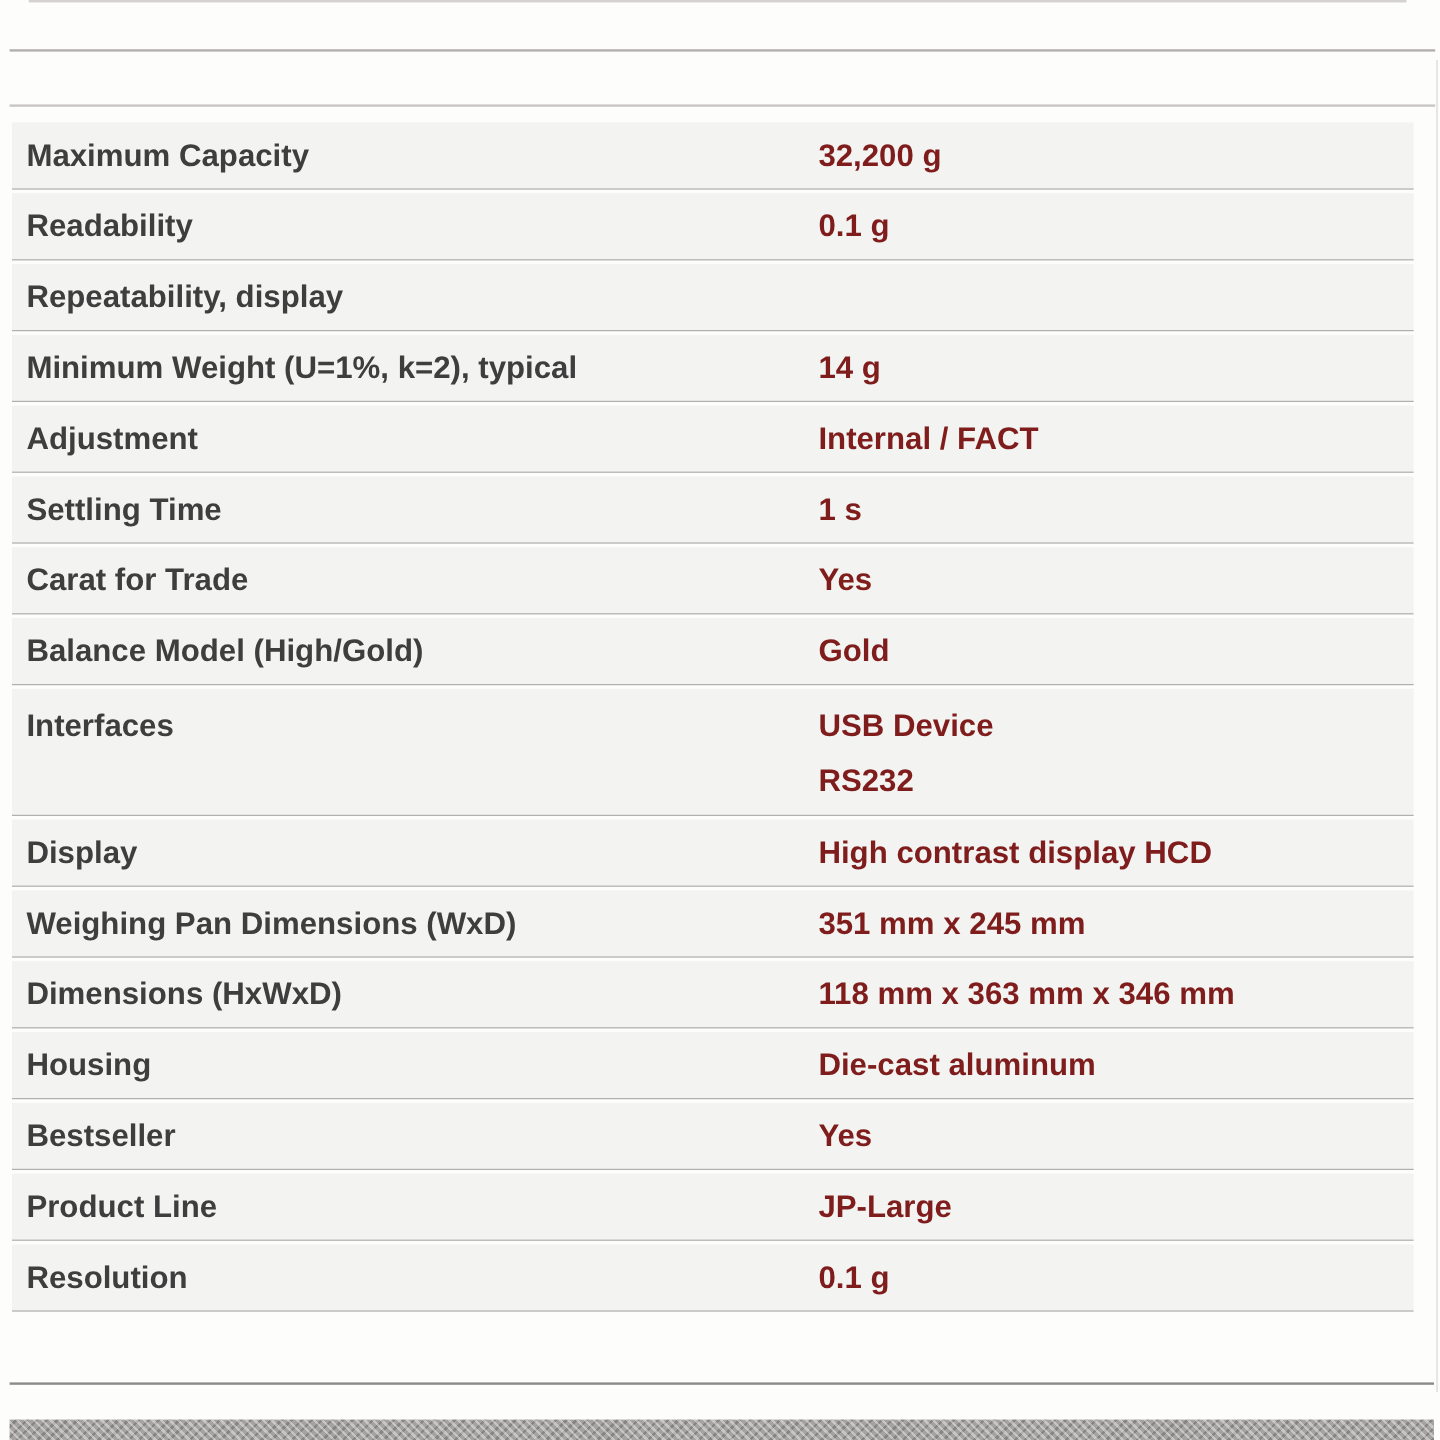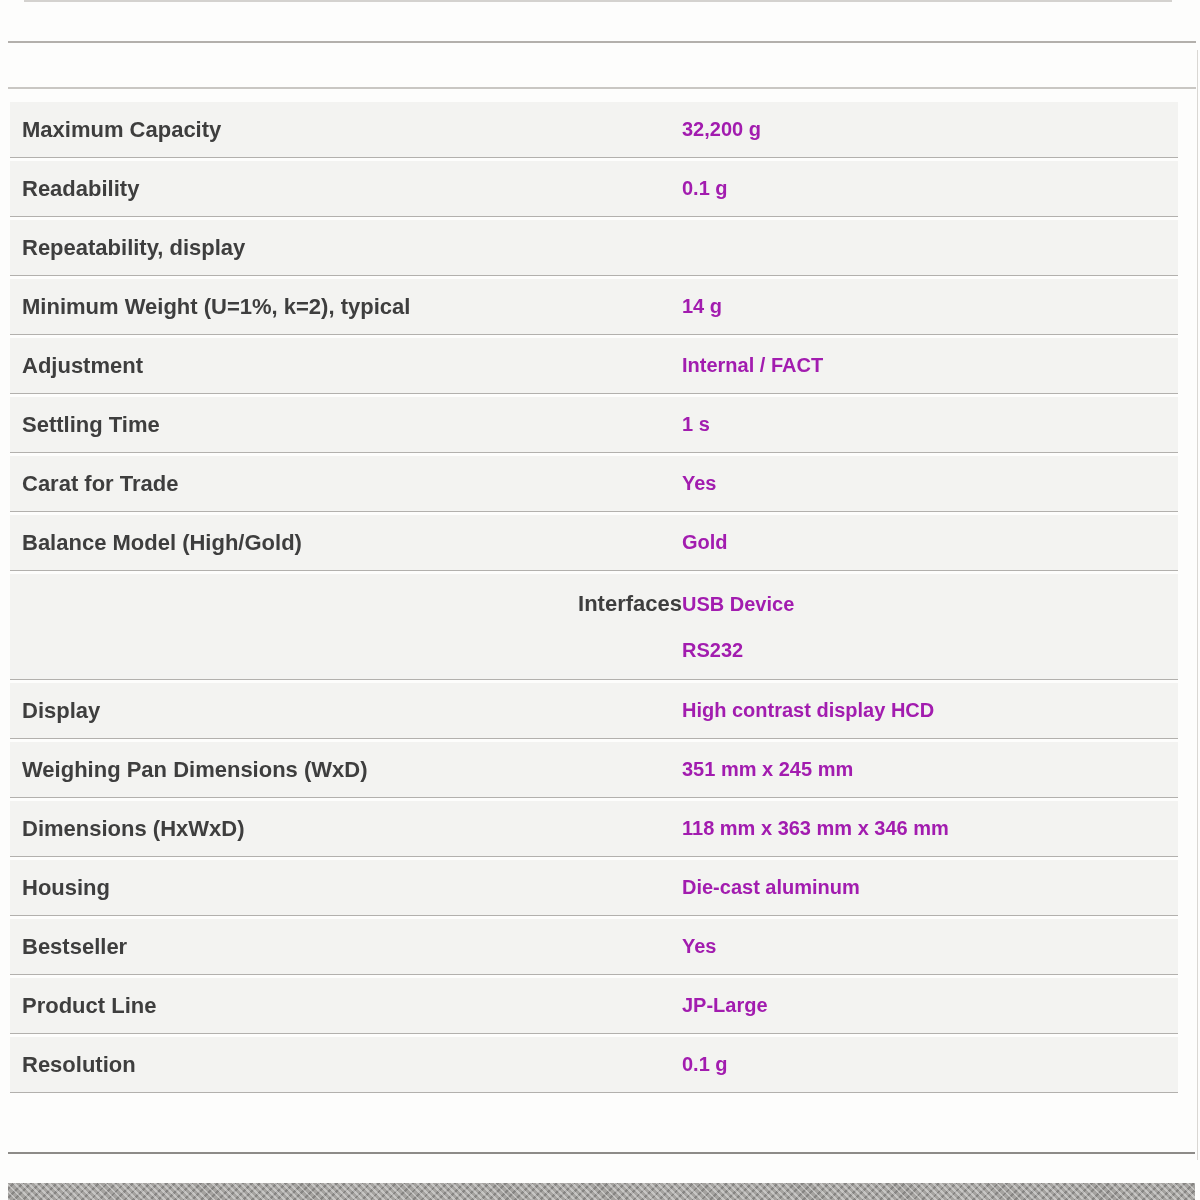--- a/index.html
+++ b/index.html
@@ -60,33 +60,33 @@
   }
   .spec-row.tall {
     min-height: 106px;
     align-items: flex-start;
     padding-top: 7px;
   }
   .spec-row .label {
     flex: 0 0 672px;
     box-sizing: border-box;
     padding-left: 12px;
-    font-size: 22px;
+    font-size: 26px;
     font-weight: bold;
     color: #3e3e3e;
     line-height: 1.15;
   }
-  .spec-row.tall .label { line-height: 46px; text-align: right; }
+  .spec-row.tall .label { line-height: 46px; }
   .spec-row .value {
     flex: 1 1 auto;
     box-sizing: border-box;
     padding-right: 10px;
-    font-size: 20px;
+    font-size: 26px;
     font-weight: bold;
-    color: #a21caf;
+    color: #7f1d1d;
     line-height: 1.15;
     white-space: pre-line;
   }
   .spec-row.tall .value { line-height: 46px; }
 
   
   .rule-c {
     position: absolute;
     top: 1152px; left: 8px; right: 5px; height: 2px;
     background: #8d8b88;

